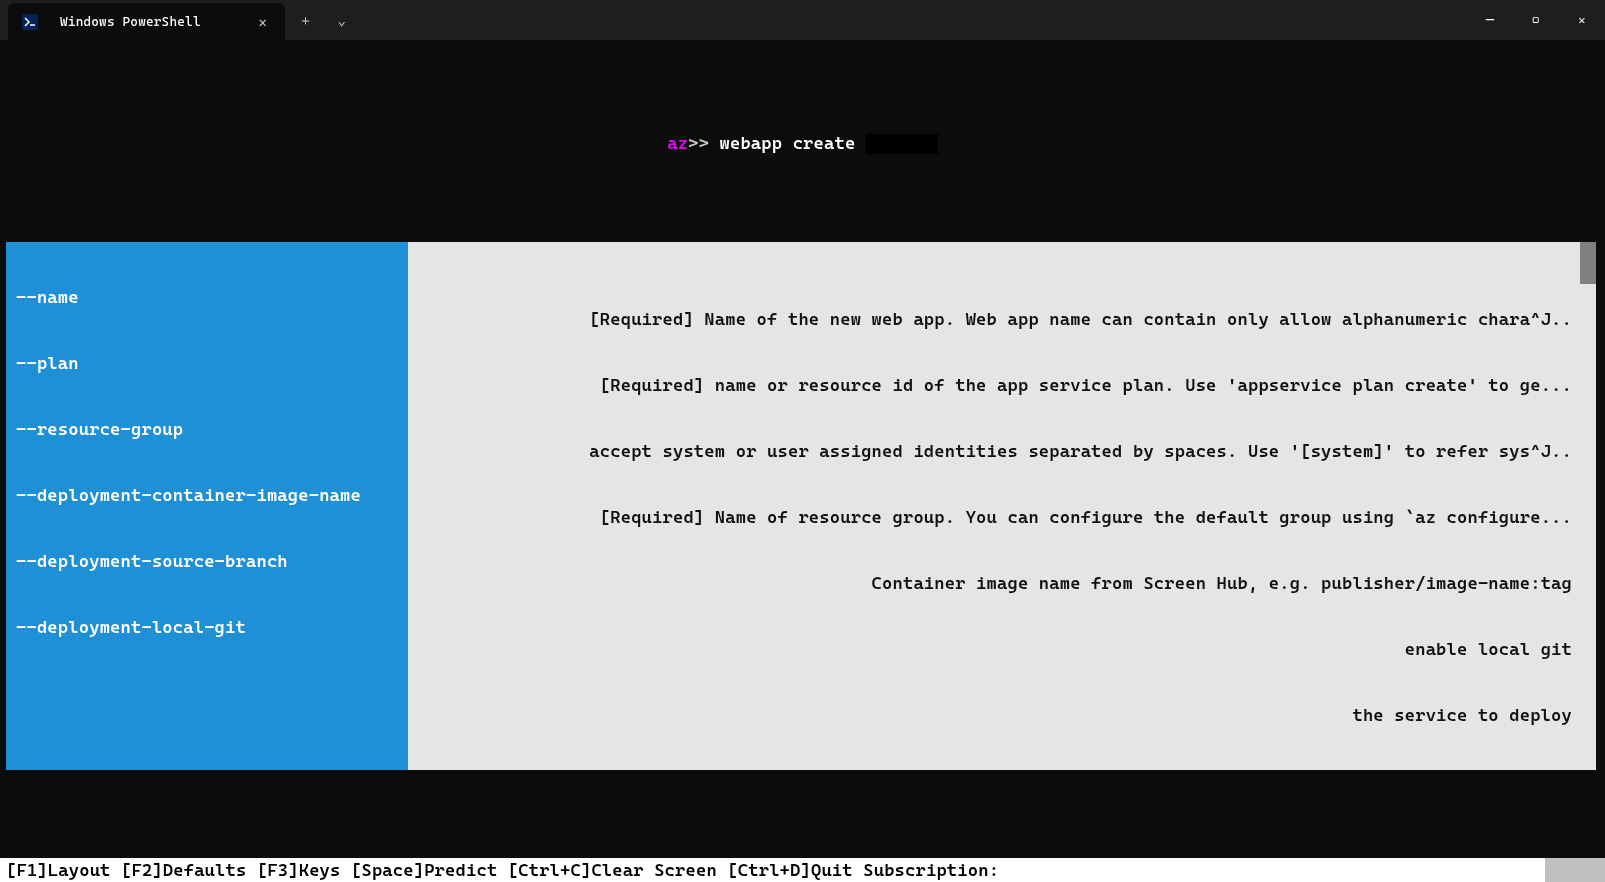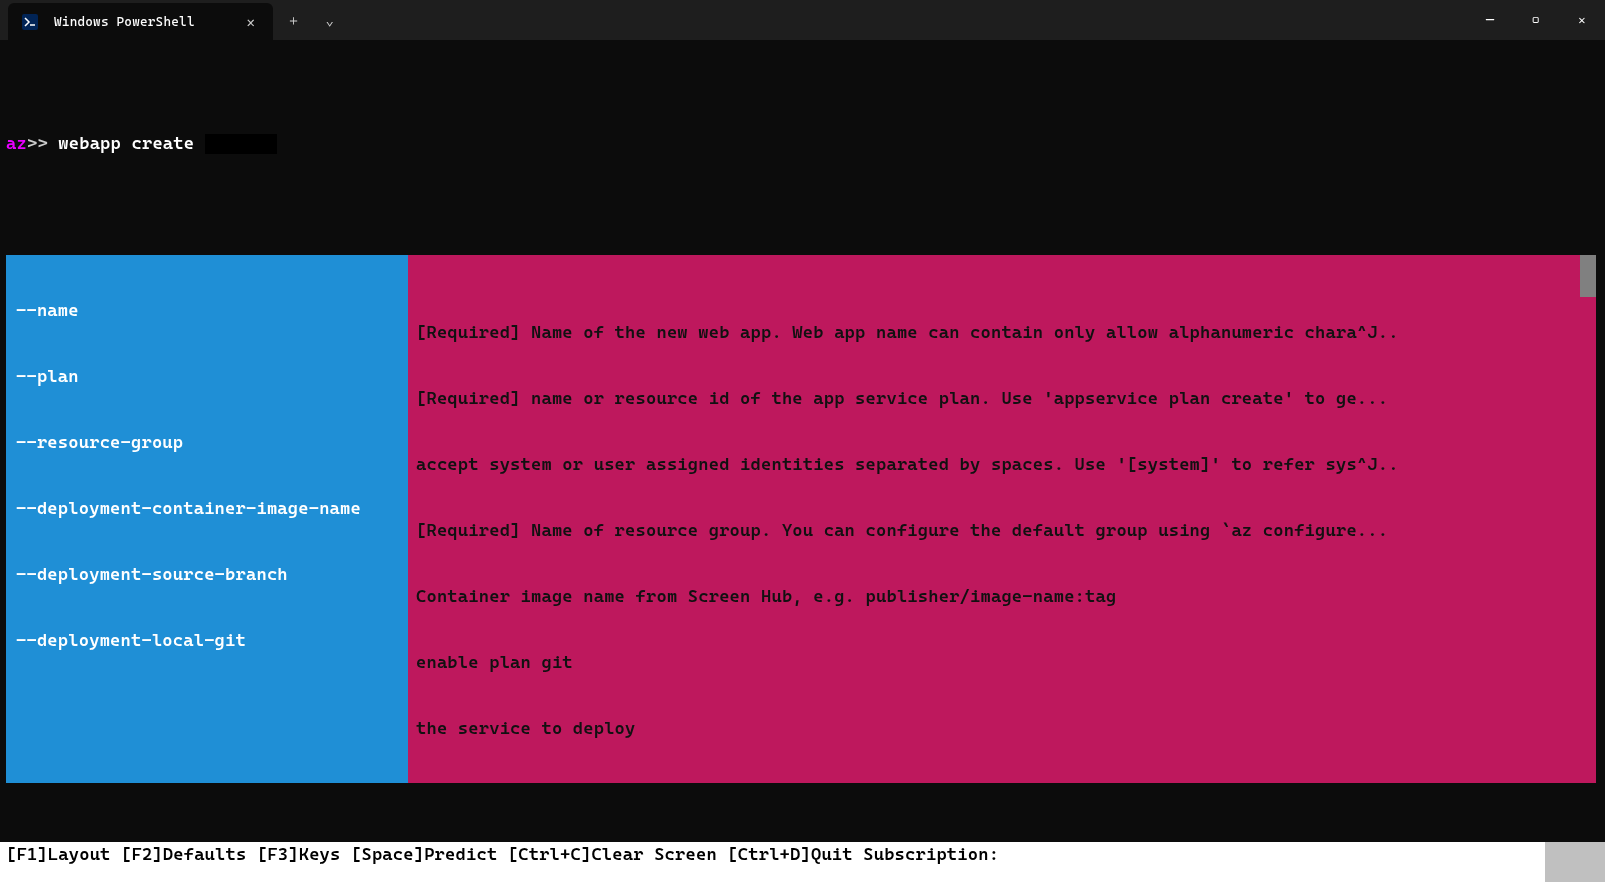--- a/index.html
+++ b/index.html
@@ -27,21 +27,21 @@
   .tab {
     background: #0c0c0c;
     height: 38px;
     display: flex;
     align-items: center;
     padding: 0 12px 0 14px;
     border-top-left-radius: 6px;
     border-top-right-radius: 6px;
     margin-left: 8px;
     margin-top: 4px;
-    gap: 16px;
+    gap: 22px;
     font-size: 13px;
   }
   .tab-icon {
     width: 16px; height: 16px;
     display: inline-flex; align-items: center; justify-content: center;
   }
   .tab-close {
     width: 20px; height: 20px;
     display: inline-flex; align-items: center; justify-content: center;
     font-size: 14px;
@@ -67,53 +67,54 @@
     color: #ffffff;
     font-size: 12px;
   }
 
   
   .terminal {
     padding: 4px 6px;
     white-space: pre;
     position: relative;
   }
-  .line { height: 22px; white-space: pre; }
+  .line { height: 22px; white-space: pre; text-align: center; }
   .prompt-az { color: #e900ff; font-weight: 600; }
   .prompt-arrows { color: #cccccc; font-weight: 600;}
   .input-text { color: #ffffff; }
   .cursor {
     display: inline-block;
     width: 72px; height: 20px;
     background: #000000;
     vertical-align: middle;
   }
 
   
   .autocomplete {
     display: flex;
     width: 1590px;
     font-size: 17.5px;
-    margin-top: 13px;
+    margin-top: 0px;
   }
   .ac-params {
     background: #1f8fd6;
     color: #ffffff;
     font-weight: 600;
     padding: 0 10px 0 10px;
     width: 402px;
     flex-shrink: 0;
   }
   .ac-descs {
-    background: #be185d;
+    background: #e5e5e5;
     color: #111111;
     flex: 1;
-    padding: 0 8px;
+    padding: 0 24px;
     font-weight: 600;
     position: relative;
+    text-align: right;
   }
   .ac-line { height: 22px; white-space: pre; overflow: hidden; }
   .ac-scrollbar {
     position: absolute;
     right: 0; top: 0;
     width: 16px;
     height: 42px;
     background: #808080;
   }
   .white-bold { color: #ffffff; font-weight: 600; }
@@ -128,21 +129,21 @@
 
   .bottom-bar {
     position: absolute;
     left: 0; bottom: 0;
     width: 100%;
     background: #ffffff;
     color: #000000;
     font-weight: 600;
     padding: 2px 6px;
     white-space: pre;
-    height: 40px;
+    height: 24px;
     line-height: 21px;
     display: flex;
     justify-content: space-between;
   }
   .bottom-scroll {
     width: 60px;
     background: #c0c0c0;
     margin: -2px -6px -2px 0;
   }
 
@@ -187,21 +188,21 @@
       <div class="ac-line">--deployment-source-branch</div>
       <div class="ac-line">--deployment-local-git</div>
     </div>
     <div class="ac-descs">
       <div class="ac-scrollbar"></div>
       <div class="ac-line">[Required] Name of the new web app. Web app name can contain only allow alphanumeric chara^J..</div>
       <div class="ac-line">[Required] name or resource id of the app service plan. Use 'appservice plan create' to ge...</div>
       <div class="ac-line">accept system or user assigned identities separated by spaces. Use '[system]' to refer sys^J..</div>
       <div class="ac-line">[Required] Name of resource group. You can configure the default group using `az configure...</div>
       <div class="ac-line">Container image name from Screen Hub, e.g. publisher/image-name:tag</div>
-      <div class="ac-line">enable plan git</div>
+      <div class="ac-line">enable local git</div>
       <div class="ac-line">the service to deploy</div>
     </div>
   </div>
 
   
   <div class="divider">-------------------------------------------------------------------------------------------------------------------------------------------------------</div>
 
   
   
 

